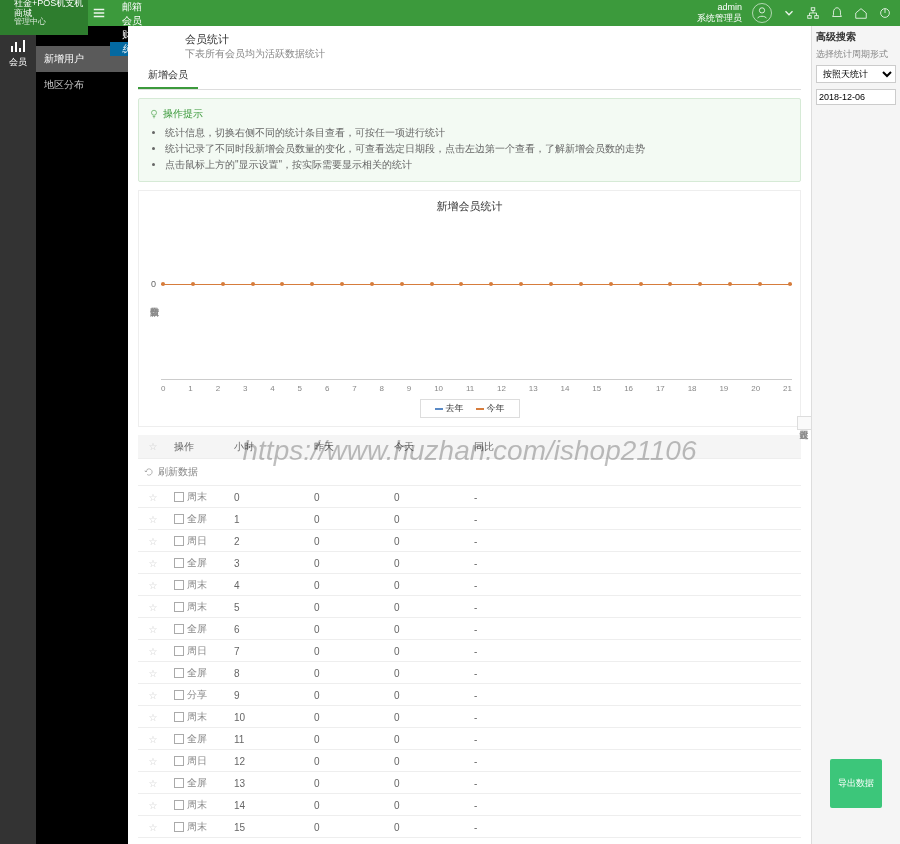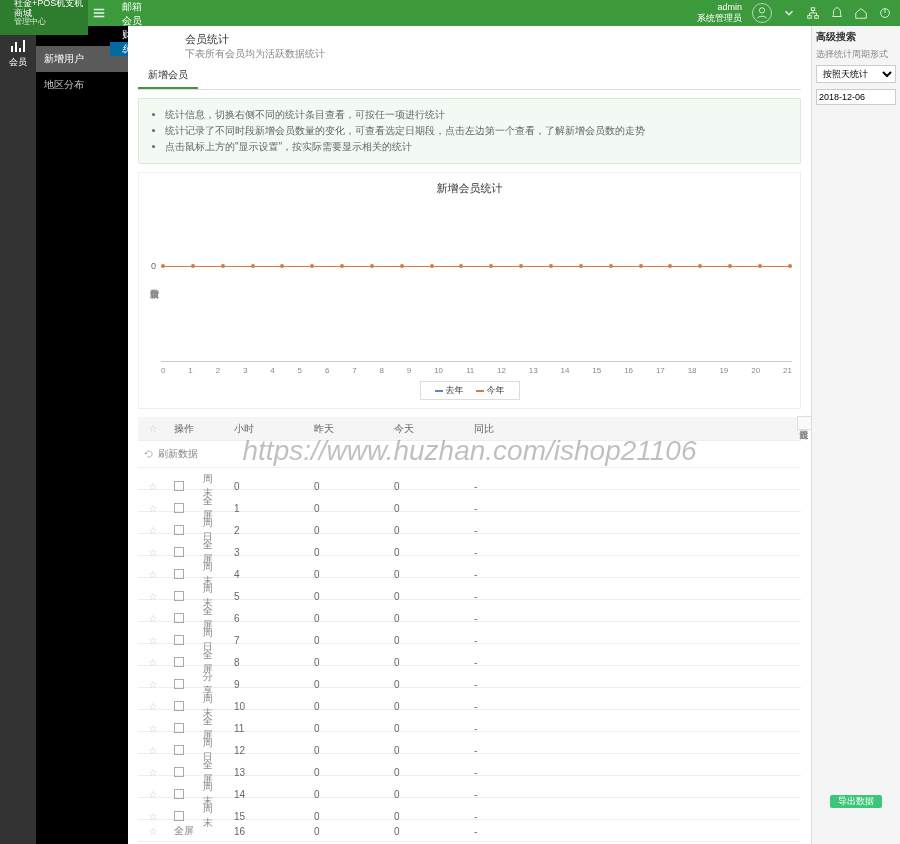--- a/index.html
+++ b/index.html
@@ -47,29 +47,29 @@
 .legend-swatch { width: 8px; height: 2px; }
 .legend-swatch.s1 { background: #5a8ac6; }
 .legend-swatch.s2 { background: #d67c3c; }
 .table { margin: 8px 10px; }
 .thead, .trow { display: grid; grid-template-columns: 30px 60px 80px 80px 80px 110px; align-items: center; font-size: 10px; border-bottom: 1px solid #eee; }
 .thead { background: #f5f5f5; color: #666; height: 24px; }
 .thead div, .trow div { padding: 4px 6px; }
 .refresh-row { padding: 6px; font-size: 10px; color: #888; border-bottom: 1px solid #eee; display: flex; align-items: center; gap: 4px; }
 .trow { height: 22px; color: #666; }
 .star { color: #ccc; display: flex; justify-content: center; }
-.op { display: flex; align-items: center; gap: 19px; color: #888; font-size: 10px; }
+.op { display: flex; align-items: center; gap: 3px; color: #888; font-size: 10px; }
 .op-icon { width: 10px; height: 10px; border: 1px solid #aaa; }
 .rightpanel { width: 89px; background: #f5f5f5; border-left: 1px solid #ddd; padding: 4px; }
 .rp-title { font-size: 10px; font-weight: bold; margin-bottom: 4px; }
 .rp-sub { font-size: 9px; color: #888; margin-bottom: 4px; }
 .rp-select { width: 100%; font-size: 9px; border: 1px solid #ccc; padding: 2px; background: #fff; margin-bottom: 6px; }
 .rp-date { width: 100%; font-size: 9px; border: 1px solid #ccc; padding: 2px; background: #fff; }
 .vert-tab { position: absolute; right: 0; top: 390px; background: #fafafa; border: 1px solid #ddd; border-right: none; width: 14px; writing-mode: vertical-rl; font-size: 9px; padding: 6px 1px; color: #888; cursor: pointer; }
-.export-btn { position: fixed; right: 18px; bottom: 36px; background: #3cc67a; color: #fff; padding: 0 8px; font-size: 9px; border-radius: 2px; cursor: pointer; text-align: right; }
+.export-btn { position: fixed; right: 18px; bottom: 36px; background: #3cc67a; color: #fff; padding: 18px 8px; font-size: 9px; border-radius: 2px; cursor: pointer; text-align: right; }
 .watermark { position: absolute; top: 409px; left: 50%; transform: translateX(-50%); font-size: 28px; font-style: italic; color: rgba(0,0,0,0.25); pointer-events:none; white-space: nowrap; }
 svg { display: block; }
 </style>
 </head>
 <body>
 
 <div class="header">
   <div class="logo">
     <span>社金+POS机支机商城</span>
     <span class="logo-sub">管理中心</span>
@@ -135,20 +135,27 @@
   <div class="main">
     <div class="breadcrumb">
       <div class="title">会员统计</div>
       <div>下表所有会员均为活跃数据统计</div>
     </div>
     <div class="tabs" id="tabs">
         <div class="tab active">新增会员</div>
       </div>
 
     <div class="tips">
+      <div class="tips-title">
+        <svg width="10" height="10" viewBox="0 0 16 16">
+            <circle cx="8" cy="6" r="4" fill="none" stroke="#3c9a3c"></circle>
+            <path d="M6 12h4M7 14h2" stroke="#3c9a3c"></path>
+          </svg>
+        <span>操作提示</span>
+      </div>
       <ul id="tips-list">
           <li>统计信息，切换右侧不同的统计条目查看，可按任一项进行统计</li>
           <li>统计记录了不同时段新增会员数量的变化，可查看选定日期段，点击左边第一个查看，了解新增会员数的走势</li>
           <li>点击鼠标上方的"显示设置"，按实际需要显示相关的统计</li>
         </ul>
     </div>
 
     <div class="chart-wrap">
       <div class="chart-title">新增会员统计</div>
       <div class="chart-area">

